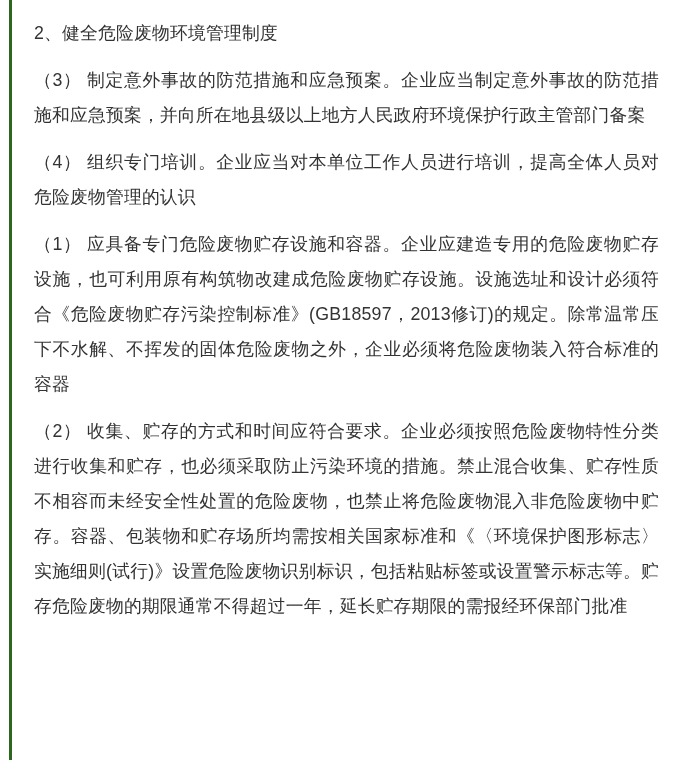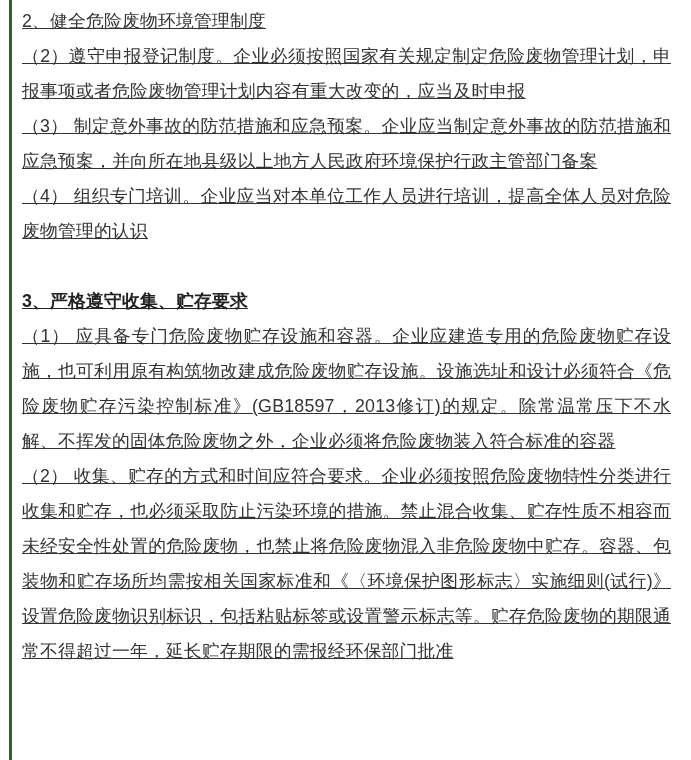--- a/index.html
+++ b/index.html
@@ -27,23 +27,22 @@
     left: 22px;
     top: 4px;
     width: 649px;
     color: #333333;
     font-size: 17.8px;
     line-height: 35px;
     text-align: justify;
     letter-spacing: 0.2px;
   }
   .content p {
-    margin: 0;
+    margin: 12px;
     padding: 0;
-    text-decoration: underline;
   }
   .heading {
     text-align: left;
   }
   .heading-bold {
     font-weight: bold;
     color: #222222;
   }
   .section-gap {
     margin-top: 35px !important;
@@ -52,25 +51,23 @@
 </head>
 <body>
 
 <div class="accent-bar"></div>
 
 <div class="content">
 
   <p class="heading">2、健全危险废物环境管理制度</p>
 
 
-  <p>（2）遵守申报登记制度。企业必须按照国家有关规定制定危险废物管理计划，申报事项或者危险废物管理计划内容有重大改变的，应当及时申报</p>
 
   <p>（3） 制定意外事故的防范措施和应急预案。企业应当制定意外事故的防范措施和应急预案，并向所在地县级以上地方人民政府环境保护行政主管部门备案</p>
 
   <p>（4） 组织专门培训。企业应当对本单位工作人员进行培训，提高全体人员对危险废物管理的认识</p>
 
-  <p class="heading heading-bold section-gap">3、严格遵守收集、贮存要求</p>
 
   <p>（1） 应具备专门危险废物贮存设施和容器。企业应建造专用的危险废物贮存设施，也可利用原有构筑物改建成危险废物贮存设施。设施选址和设计必须符合《危险废物贮存污染控制标准》(GB18597，2013修订)的规定。除常温常压下不水解、不挥发的固体危险废物之外，企业必须将危险废物装入符合标准的容器</p>
 
   <p>（2） 收集、贮存的方式和时间应符合要求。企业必须按照危险废物特性分类进行收集和贮存，也必须采取防止污染环境的措施。禁止混合收集、贮存性质不相容而未经安全性处置的危险废物，也禁止将危险废物混入非危险废物中贮存。容器、包装物和贮存场所均需按相关国家标准和《〈环境保护图形标志〉实施细则(试行)》设置危险废物识别标识，包括粘贴标签或设置警示标志等。贮存危险废物的期限通常不得超过一年，延长贮存期限的需报经环保部门批准</p>
 
 </div>
 
 </body></html>

